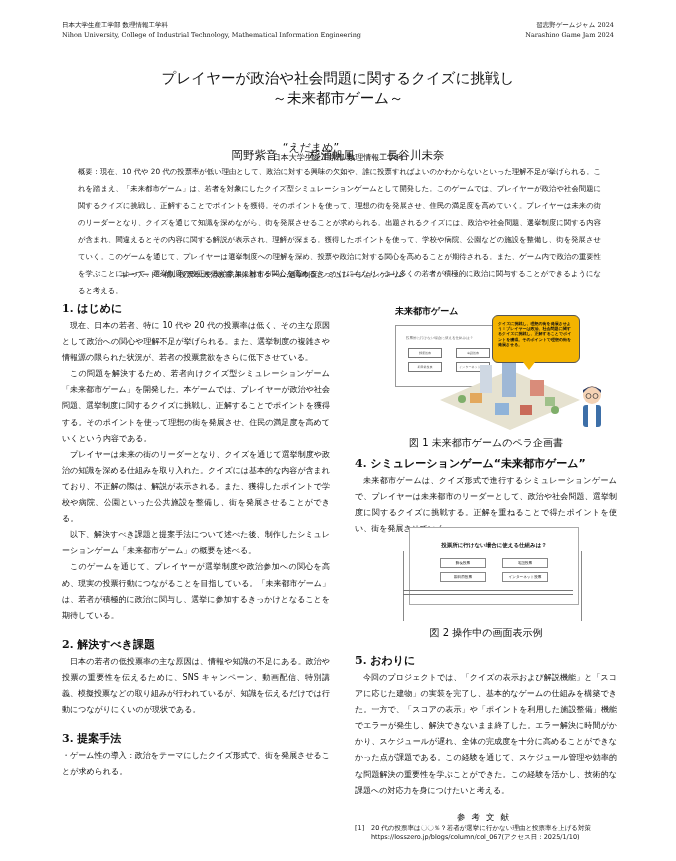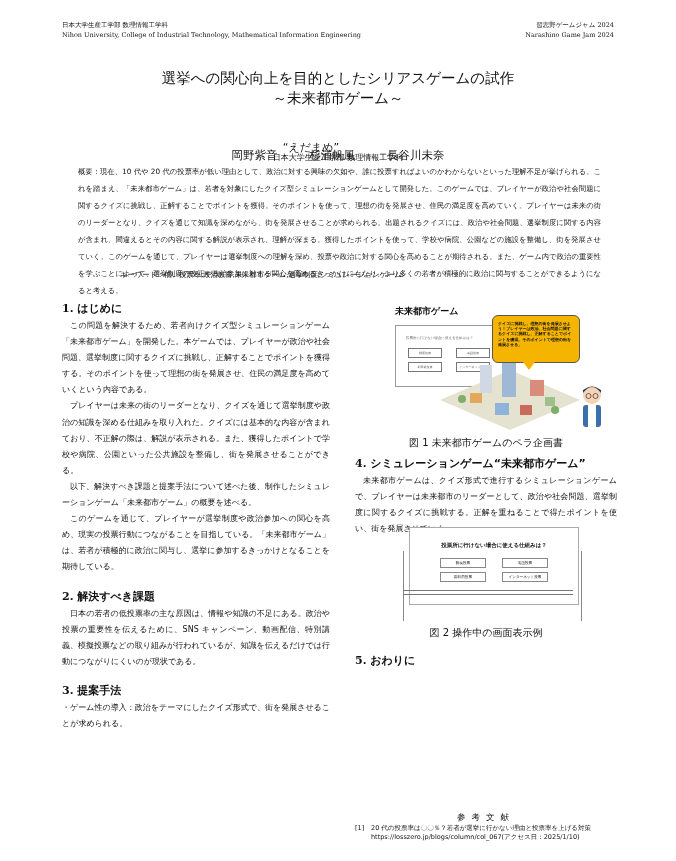--- a/index.html
+++ b/index.html
@@ -56,35 +56,36 @@
 <div class="hdr hdr-left">
   <div>日本大学生産工学部  数理情報工学科</div>
   <div>Nihon University, College of Industrial Technology, Mathematical Information Engineering</div>
 </div>
 <div class="hdr hdr-right">
   <div>習志野ゲームジャム 2024</div>
   <div>Narashino Game Jam 2024</div>
 </div>
 
 <div class="title">
-  <div>選挙への関心向上を目的としたシリアスゲームの試作</div>
+  <div>プレイヤーが政治や社会問題に関するクイズに挑戦し</div>
   <div>～未来都市ゲーム～</div>
 </div>
 <div class="team">“えだまめ”</div>
 <div class="authors">
   <span>岡野紫音</span>
   <span>杉浦帆風</span>
   <span>長谷川未奈</span>
 </div>
 <div class="affil">日本大学生産工学部  数理情報工学科</div>
 <div class="abstract">概要：現在、10 代や 20 代の投票率が低い理由として、政治に対する興味の欠如や、誰に投票すればよいのかわからないといった理解不足が挙げられる。これを踏まえ、「未来都市ゲーム」は、若者を対象にしたクイズ型シミュレーションゲームとして開発した。このゲームでは、プレイヤーが政治や社会問題に関するクイズに挑戦し、正解することでポイントを獲得。そのポイントを使って、理想の街を発展させ、住民の満足度を高めていく。プレイヤーは未来の街のリーダーとなり、クイズを通じて知識を深めながら、街を発展させることが求められる。出題されるクイズには、政治や社会問題、選挙制度に関する内容が含まれ、間違えるとその内容に関する解説が表示され、理解が深まる。獲得したポイントを使って、学校や病院、公園などの施設を整備し、街を発展させていく。このゲームを通じて、プレイヤーは選挙制度への理解を深め、投票や政治に対する関心を高めることが期待される。また、ゲーム内で政治の重要性を学ぶことによって、選挙制度の改正や政治参加に対する関心を高めるきっかけにもなり、より多くの若者が積極的に政治に関与することができるようになると考える。</div>
 <div class="keywords">キーワード：低い投票率,政治教育,未来都市ゲーム,選挙制度,シミュレーションゲーム</div>
 
 <div class="col col-left">
   <h2><span class="num">1.</span> <span>はじめに</span></h2>
+  <p>現在、日本の若者、特に 10 代や 20 代の投票率は低く、その主な原因として政治への関心や理解不足が挙げられる。また、選挙制度の複雑さや情報源の限られた状況が、若者の投票意欲をさらに低下させている。</p>
   <p>この問題を解決するため、若者向けクイズ型シミュレーションゲーム「未来都市ゲーム」を開発した。本ゲームでは、プレイヤーが政治や社会問題、選挙制度に関するクイズに挑戦し、正解することでポイントを獲得する。そのポイントを使って理想の街を発展させ、住民の満足度を高めていくという内容である。</p>
   <p>プレイヤーは未来の街のリーダーとなり、クイズを通じて選挙制度や政治の知識を深める仕組みを取り入れた。クイズには基本的な内容が含まれており、不正解の際は、解説が表示される。また、獲得したポイントで学校や病院、公園といった公共施設を整備し、街を発展させることができる。</p>
   <p>以下、解決すべき課題と提案手法について述べた後、制作したシミュレーションゲーム「未来都市ゲーム」の概要を述べる。</p>
   <p>このゲームを通じて、プレイヤーが選挙制度や政治参加への関心を高め、現実の投票行動につながることを目指している。「未来都市ゲーム」は、若者が積極的に政治に関与し、選挙に参加するきっかけとなることを期待している。</p>
   <div class="gap"></div>
   <h2><span class="num">2.</span> <span>解決すべき課題</span></h2>
   <p>日本の若者の低投票率の主な原因は、情報や知識の不足にある。政治や投票の重要性を伝えるために、SNS キャンペーン、動画配信、特別講義、模擬投票などの取り組みが行われているが、知識を伝えるだけでは行動につながりにくいのが現状である。</p>
   <div class="gap"></div>
   <h2><span class="num">3.</span> <span>提案手法</span></h2>
   <p class="noind">・ゲーム性の導入：政治をテーマにしたクイズ形式で、街を発展させることが求められる。</p>
@@ -137,19 +138,20 @@
     <div class="b" style="left:92px;top:30px">電話投票</div>
     <div class="b" style="left:30px;top:44px">期日前投票</div>
     <div class="b" style="left:92px;top:44px">インターネット投票</div>
   </div>
   <div class="bar"></div>
 </div>
 <div class="figcap" style="top:626px">図 2  操作中の画面表示例</div>
 
 <div class="col col-right" style="top:652px">
   <h2><span class="num">5.</span> <span>おわりに</span></h2>
+  <p>今回のプロジェクトでは、「クイズの表示および解説機能」と「スコアに応じた建物」の実装を完了し、基本的なゲームの仕組みを構築できた。一方で、「スコアの表示」や「ポイントを利用した施設整備」機能でエラーが発生し、解決できないまま終了した。エラー解決に時間がかかり、スケジュールが遅れ、全体の完成度を十分に高めることができなかった点が課題である。この経験を通じて、スケジュール管理や効率的な問題解決の重要性を学ぶことができた。この経験を活かし、技術的な課題への対応力を身につけたいと考える。</p>
 </div>
 
 <div class="refhead">参考文献</div>
 <div class="ref">
   <span class="tag">[1]</span>
   <span>20 代の投票率は〇〇％？若者が選挙に行かない理由と投票率を上げる対策 https://losszero.jp/blogs/column/col_067(アクセス日：2025/1/10)</span>
 </div>
 
 </body></html>

